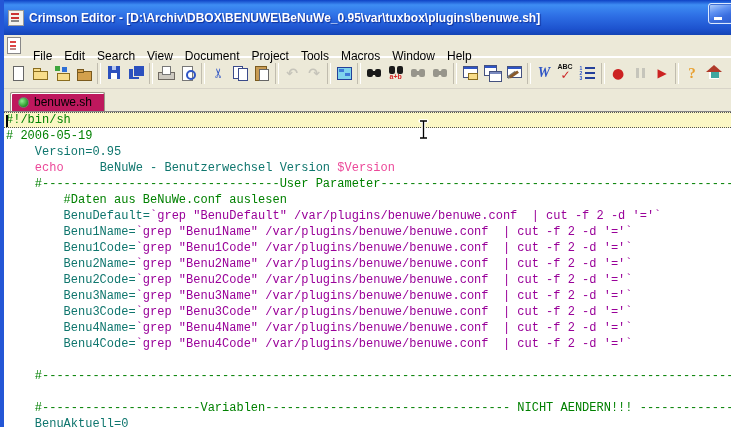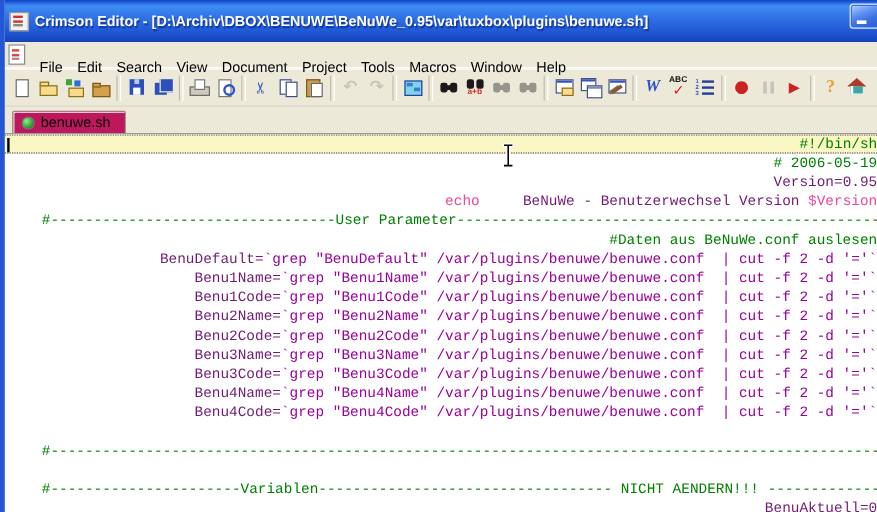--- a/index.html
+++ b/index.html
@@ -87,27 +87,27 @@
   .tabbar{height:22px;background:#ECE9D8;display:flex;align-items:flex-end;padding-left:6px;box-sizing:border-box;}
   .tab{height:19px;display:flex;align-items:center;gap:5px;padding:0 12px 0 7px;background:#be185d;
        border:1px solid #9A9787;border-bottom:none;border-top-left-radius:2px;border-top-right-radius:2px;
        box-shadow:inset 1px 1px 0 #fff;font-size:12px;box-sizing:border-box;}
   .led{display:inline-block;width:9px;height:9px;border-radius:50%;border:1px solid #777;
        background:radial-gradient(circle at 3px 3px,#90EE90,#1E8E1E 75%);}
 
   
   .editor{position:relative;height:327px;background:#fff;border-top:1px solid #848484;box-sizing:border-box;
           overflow:hidden;font-family:"Liberation Mono","DejaVu Sans Mono",monospace;font-size:12px;}
-  .code-line{height:16px;line-height:16px;white-space:pre;padding-left:2px;text-align:right;}
+  .code-line{height:16px;line-height:16px;white-space:pre;padding-left:2px;}
   .code-line.current{background:#FBF7C5;border-top:1px dotted #555;border-bottom:1px dotted #555;
                      height:16px;line-height:14px;box-sizing:border-box;}
   .seg-cm{color:#008000;}
   .seg-kw{color:#ec4899;}
   .seg-str{color:#990099;}
-  .seg-pl{color:#701a75;}
+  .seg-pl{color:#0f766e;}
   .caret{position:absolute;left:2px;top:3px;width:2px;height:12px;background:#000;}
   .ibeam{position:absolute;left:413px;top:119px;}
 </style>
 </head>
 <body>
 
 <div class="window">
 
   <div class="titlebar">
     <span class="app-icon"></span>

